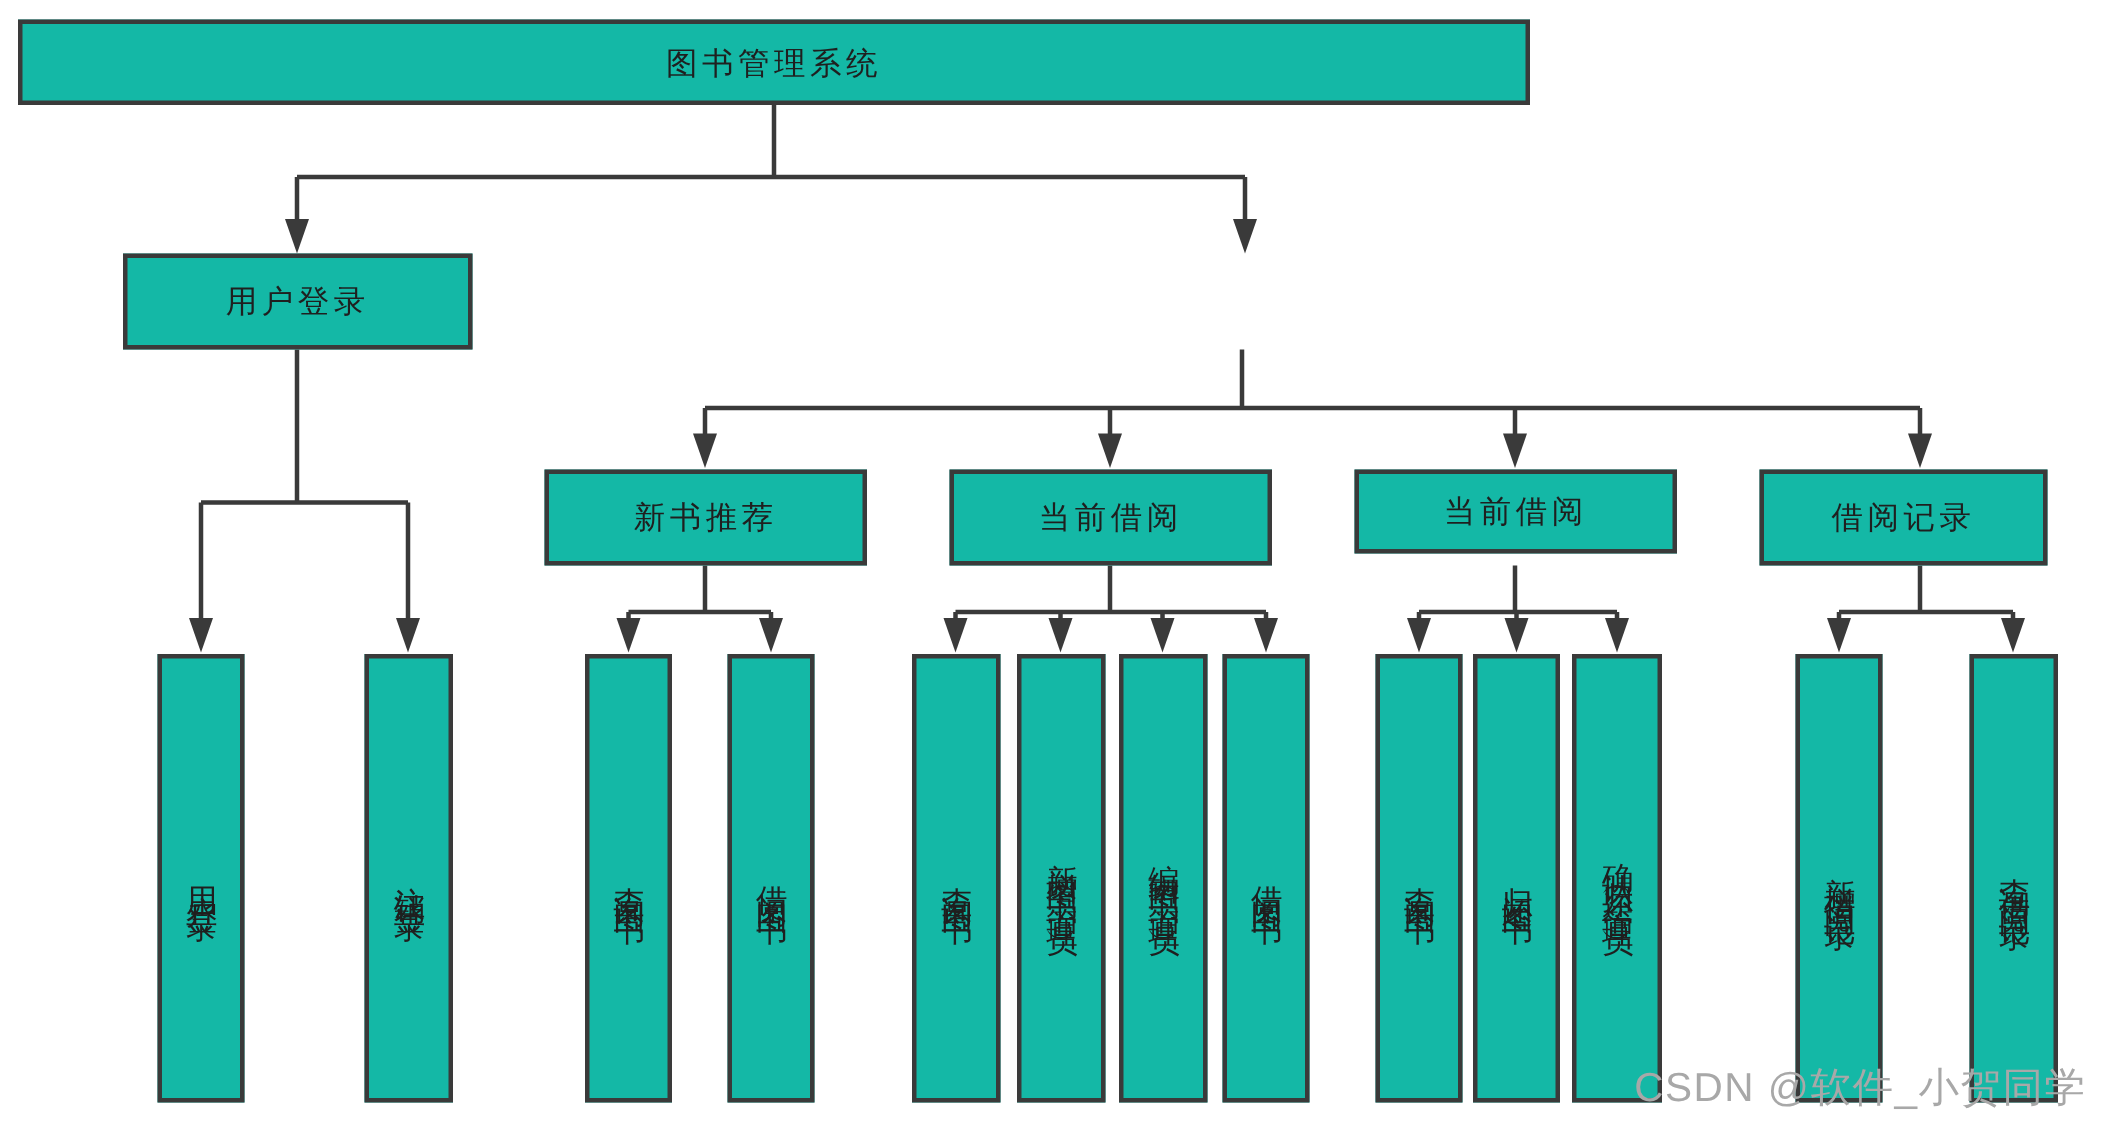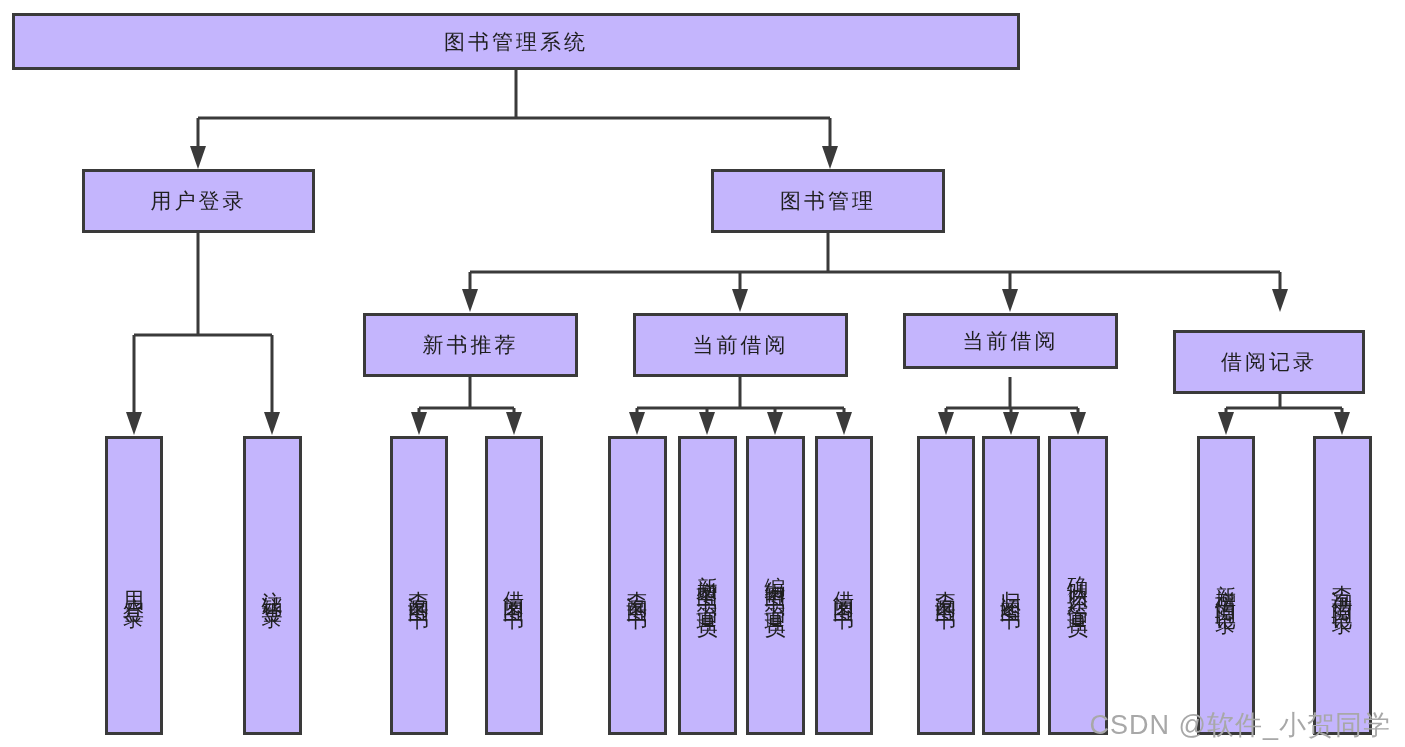--- a/index.html
+++ b/index.html
@@ -22,21 +22,21 @@
     stroke-width: 3;
   }
   svg.connectors polygon {
     fill: var(--line, #3a3a3a);
     stroke: none;
   }
   .node {
     position: absolute;
     box-sizing: border-box;
     border: 3px solid var(--line, #333333);
-    background: #c4b5fd;
+    background: #14b8a6;
     display: flex;
     align-items: center;
     justify-content: center;
     color: var(--text, #1f1f1f);
     font-size: 21px;
     letter-spacing: 3px;
     white-space: nowrap;
   }
   .node.vertical {
     writing-mode: vertical-rl;
@@ -106,26 +106,25 @@
     <g>
       <path d="M1280 377 V408 M1226 408 H1342 M1226 408 V414 M1342 408 V414"></path>
       <polygon points="1218,412 1234,412 1226,435"></polygon>
       <polygon points="1334,412 1350,412 1342,435"></polygon>
     </g>
   </svg>
 
   <div class="node" style="left:12px; top:13px; width:1008px; height:57px;">图书管理系统</div>
 
   <div class="node" style="left:82px; top:169px; width:233px; height:64px;">用户登录</div>
-  <div class="node" style="left:711px; top:169px; width:234px; height:64px;">图书管理</div>
 
   <div class="node" style="left:363px; top:313px; width:215px; height:64px;">新书推荐</div>
   <div class="node" style="left:633px; top:313px; width:215px; height:64px;">当前借阅</div>
   <div class="node" style="left:903px; top:313px; width:215px; height:56px;">当前借阅</div>
-  <div class="node" style="left:1173px; top:330px; width:192px; height:64px;">借阅记录</div>
+  <div class="node" style="left:1173px; top:313px; width:192px; height:64px;">借阅记录</div>
 
   <div class="node vertical" style="left:105px; top:436px; width:58px; height:299px;">用户登录</div>
   <div class="node vertical" style="left:243px; top:436px; width:59px; height:299px;">注销登录</div>
 
   <div class="node vertical" style="left:390px; top:436px; width:58px; height:299px;">查询图书</div>
   <div class="node vertical" style="left:485px; top:436px; width:58px; height:299px;">借阅图书</div>
 
   <div class="node vertical" style="left:608px; top:436px; width:59px; height:299px;">查询图书</div>
   <div class="node vertical" style="left:678px; top:436px; width:59px; height:299px;">新增图书（管理员）</div>
   <div class="node vertical" style="left:746px; top:436px; width:59px; height:299px;">编辑图书（管理员）</div>

